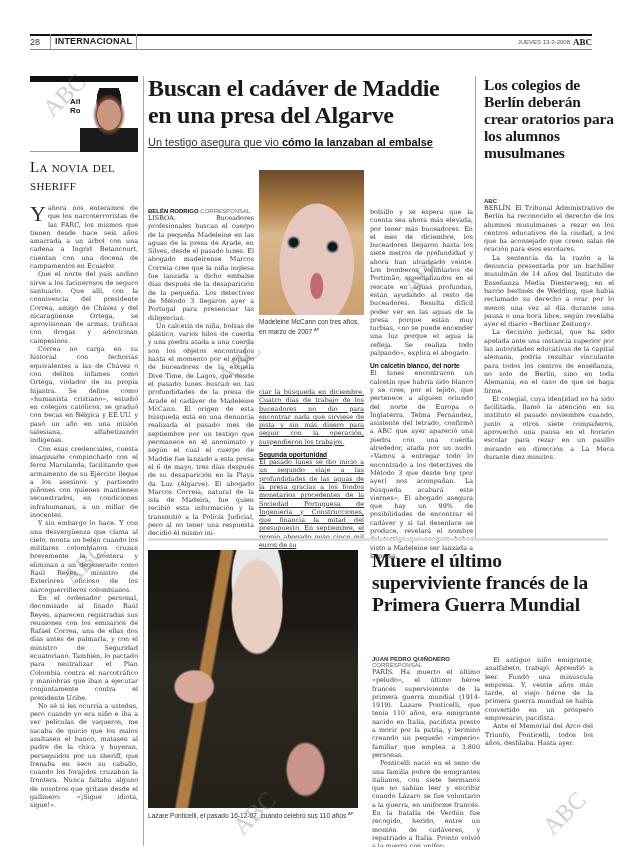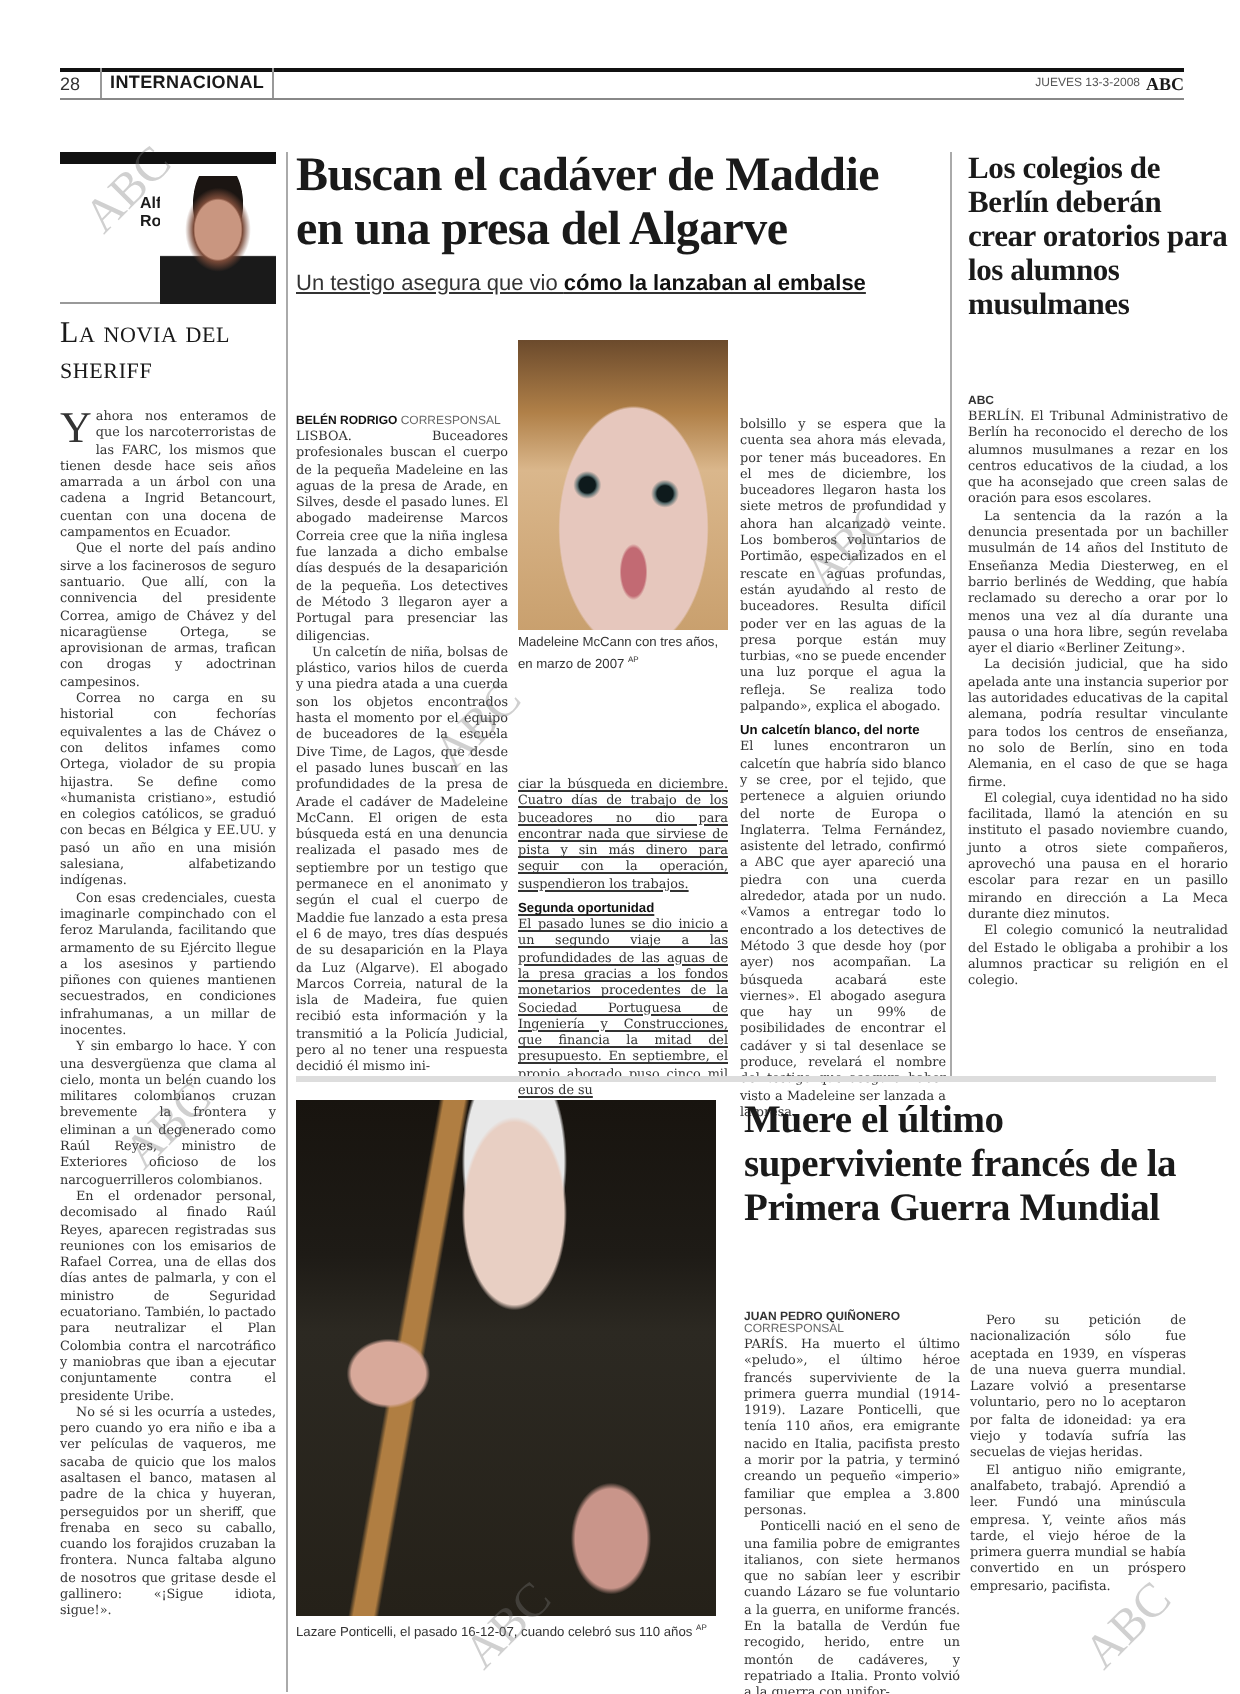--- a/index.html
+++ b/index.html
@@ -112,40 +112,39 @@
   <p class="noindent">El lunes encontraron un calcetín que habría sido blanco y se cree, por el tejido, que pertenece a alguien oriundo del norte de Europa o Inglaterra. Telma Fernández, asistente del letrado, confirmó a ABC que ayer apareció una piedra con una cuerda alrededor, atada por un nudo. «Vamos a entregar todo lo encontrado a los detectives de Método 3 que desde hoy (por ayer) nos acompañan. La búsqueda acabará este viernes». El abogado asegura que hay un 99% de posibilidades de encontrar el cadáver y si tal desenlace se produce, revelará el nombre del testigo que asegura haber visto a Madeleine ser lanzada a la presa.</p>
 </div>
 
 <h2 class="right-head">Los colegios de Berlín deberán crear oratorios para los alumnos musulmanes</h2>
 <div class="body-text" style="position:absolute; left:484px; top:162px; width:130px;">
   <div class="byline">ABC</div>
   <p class="noindent">BERLÍN. El Tribunal Administrativo de Berlín ha reconocido el derecho de los alumnos musulmanes a rezar en los centros educativos de la ciudad, a los que ha aconsejado que creen salas de oración para esos escolares.</p>
   <p>La sentencia da la razón a la denuncia presentada por un bachiller musulmán de 14 años del Instituto de Enseñanza Media Diesterweg, en el barrio berlinés de Wedding, que había reclamado su derecho a orar por lo menos una vez al día durante una pausa o una hora libre, según revelaba ayer el diario «Berliner Zeitung».</p>
   <p>La decisión judicial, que ha sido apelada ante una instancia superior por las autoridades educativas de la capital alemana, podría resultar vinculante para todos los centros de enseñanza, no solo de Berlín, sino en toda Alemania, en el caso de que se haga firme.</p>
   <p>El colegial, cuya identidad no ha sido facilitada, llamó la atención en su instituto el pasado noviembre cuando, junto a otros siete compañeros, aprovechó una pausa en el horario escolar para rezar en un pasillo mirando en dirección a La Meca durante diez minutos.</p>
-  <p>El colegio comunicó la neutralidad del Estado le obligaba a prohibir a los alumnos practicar su religión en el colegio.</p>
 </div>
 
 <div class="section-divider" style="left:148px; top:538px; width:460px;"></div>
 
 <div class="photo-ponticelli"></div>
 <div class="caption" style="position:absolute; left:148px; top:810px; width:214px;"><span>Lazare Ponticelli, el pasado 16-12-07, cuando celebró sus 110 años</span> <sup style="font-size:4px">AP</sup></div>
 
 <h2 class="second-head">Muere el último superviviente francés de la Primera Guerra Mundial</h2>
 
 <div class="body-text" style="position:absolute; left:372px; top:620px; width:108px;">
   <div class="byline">JUAN PEDRO QUIÑONERO</div>
   <div class="byline" style="font-weight:normal;color:#666">CORRESPONSAL</div>
   <p class="noindent">PARÍS. Ha muerto el último «peludo», el último héroe francés superviviente de la primera guerra mundial (1914-1919). Lazare Ponticelli, que tenía 110 años, era emigrante nacido en Italia, pacifista presto a morir por la patria, y terminó creando un pequeño «imperio» familiar que emplea a 3.800 personas.</p>
   <p>Ponticelli nació en el seno de una familia pobre de emigrantes italianos, con siete hermanos que no sabían leer y escribir cuando Lázaro se fue voluntario a la guerra, en uniforme francés. En la batalla de Verdún fue recogido, herido, entre un montón de cadáveres, y repatriado a Italia. Pronto volvió a la guerra con unifor-</p>
 </div>
 
 <div class="body-text" style="position:absolute; left:485px; top:620px; width:108px;">
-  <p>Pero su petición de nacionalización sólo fue aceptada en 1939, en vísperas de una nueva guerra mundial. Lazare volvió a presentarse voluntario, pero no lo aceptaron por falta de idoneidad: ya era viejo y todavía sufría las secuelas de viejas heridas.</p>
   <p>El antiguo niño emigrante, analfabeto, trabajó. Aprendió a leer. Fundó una minúscula empresa. Y, veinte años más tarde, el viejo héroe de la primera guerra mundial se había convertido en un próspero empresario, pacifista.</p>
+  <p>Ante el Memorial del Arco del Triunfo, Ponticelli, todos los años, desfilaba. Hasta ayer.</p>
 </div>
 
 <div class="watermark" style="left:40px; top:82px;">ABC</div>
 <div class="watermark" style="left:215px; top:350px;">ABC</div>
 <div class="watermark" style="left:400px; top:260px;">ABC</div>
 <div class="watermark" style="left:60px; top:550px;">ABC</div>
 <div class="watermark" style="left:230px; top:800px;">ABC</div>
 <div class="watermark" style="left:540px; top:800px;">ABC</div>
 
 </body></html>

